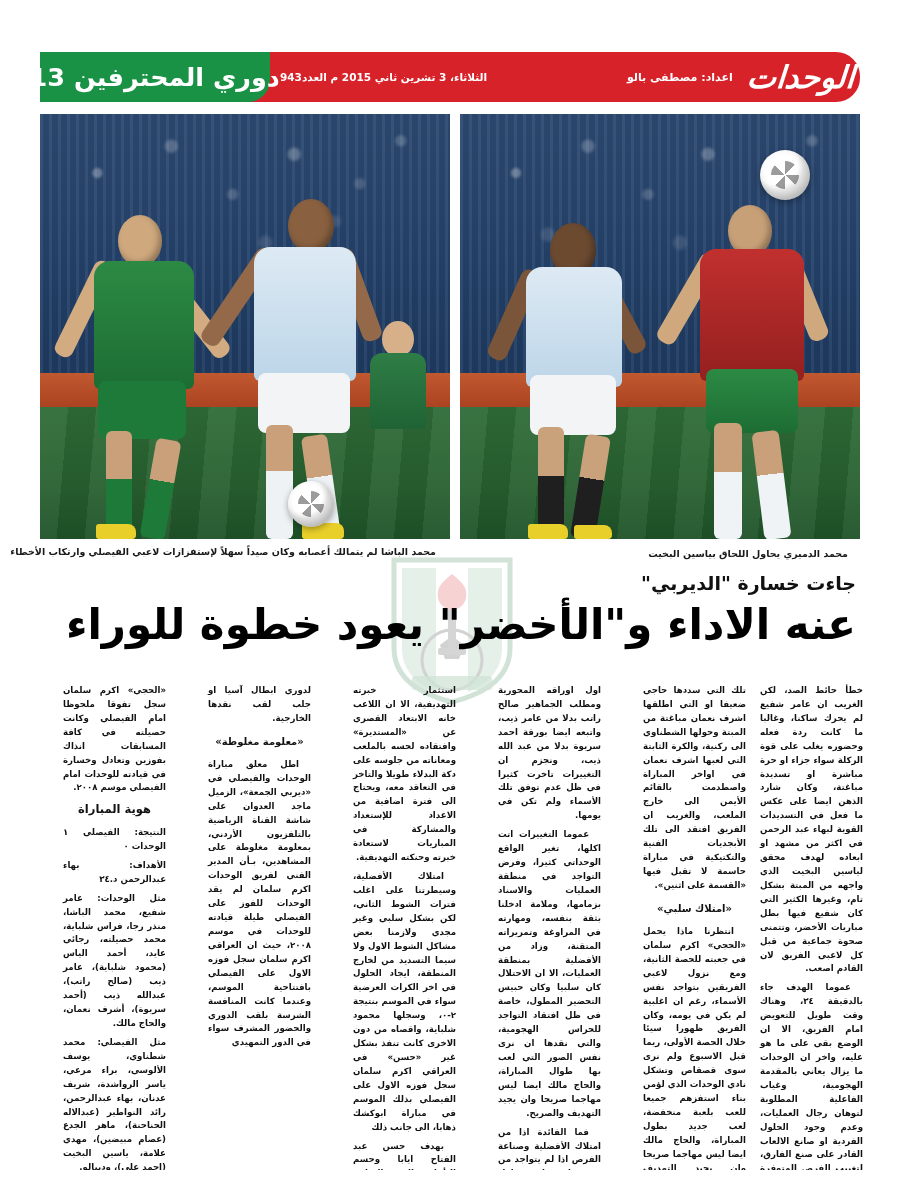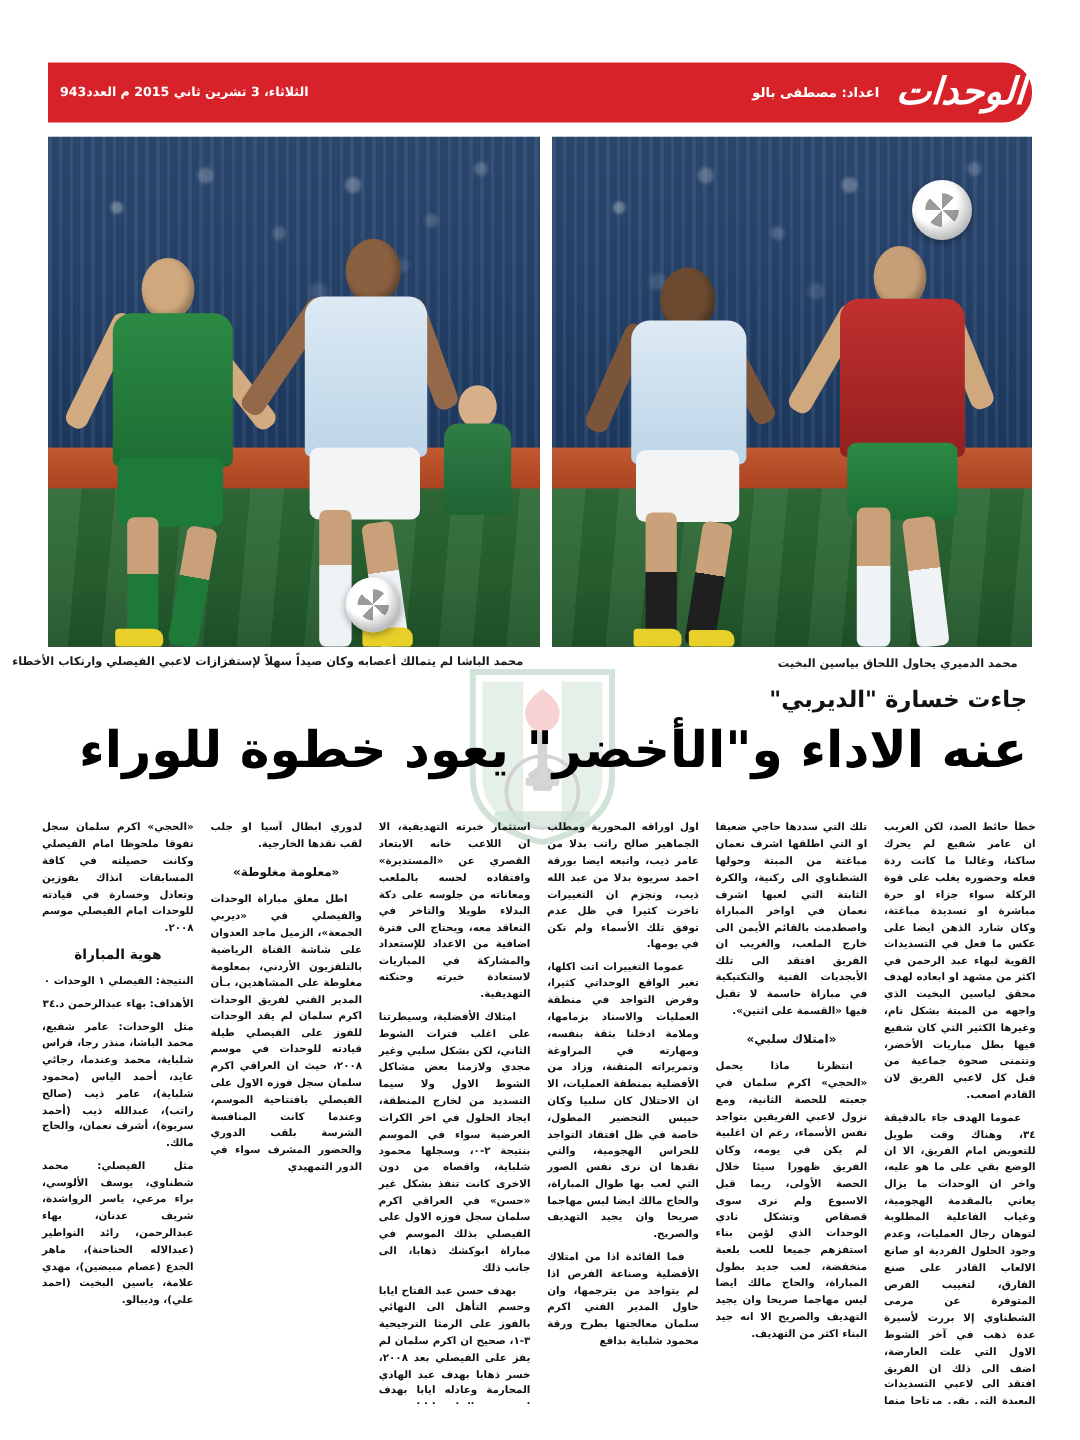--- a/index.html
+++ b/index.html
@@ -270,21 +270,21 @@
   .col {
     flex: 1 1 0;
     padding: 0 7px;
     position: relative;
     font-size: 8.6px;
     line-height: 1.62;
     text-align: justify;
     color: #111;
     overflow: hidden;
   }
-  .col + .col { border-left: none; }
+  .col + .col { border-left: none; margin-left: 28px; }
   .col p {
     margin: 0 0 5px 0;
     font-weight: bold;
     text-align: justify;
     text-justify: inter-word;
   }
   .col p.indent { text-indent: 12px; }
   .subhead {
     text-align: center;
     font-size: 10px;
@@ -307,20 +307,23 @@
 <body>
 
 <div class="page">
 
   <div class="masthead">
     <div class="masthead-brand">
       <span class="brand-name">الوحدات</span>
       <span class="brand-credit">اعداد: مصطفى بالو</span>
     </div>
     <div class="masthead-date">الثلاثاء، 3 تشرين ثاني 2015 م العدد943</div>
+    <div class="masthead-logo">
+      <span class="masthead-logo-text">دوري المحترفين 13</span>
+    </div>
   </div>
 
   <div class="photos">
 
     <div class="photo photo-right">
       <div class="stand"></div>
       <div class="barrier"></div>
       <div class="pitch"></div>
 
       <div class="pl" style="left:38px; width:150px; height:330px;">
@@ -435,19 +438,19 @@
       <p>لدوري ابطال آسيا او جلب لقب نقدها الخارجية.</p>
       <div class="subhead">«معلومة مغلوطة»</div>
       <p class="indent">اطل معلق مباراة الوحدات والفيصلي في «ديربي الجمعة»، الزميل ماجد العدوان على شاشة القناة الرياضية بالتلفزيون الأردني، بمعلومة مغلوطة على المشاهدين، بـأن المدير الفني لفريق الوحدات اكرم سلمان لم يقد الوحدات للفوز على الفيصلي طيلة قيادته للوحدات في موسم ٢٠٠٨، حيث ان العراقي اكرم سلمان سجل فوزه الاول على الفيصلي بافتتاحية الموسم، وعندما كانت المنافسة الشرسة بلقب الدوري والحضور المشرف سواء في الدور التمهيدي</p>
     </div>
 
     <div class="col idbox">
       <p>«الحجي» اكرم سلمان سجل تفوقا ملحوظا امام الفيصلي وكانت حصيلته في كافة المسابقات انذاك بفوزين وتعادل وخسارة في قيادته للوحدات امام الفيصلي موسم ٢٠٠٨.</p>
       <div class="boxtitle">هوية المباراة</div>
       <p>النتيجة: الفيصلي ١ الوحدات ٠</p>
       <p>الأهداف: بهاء عبدالرحمن د.٣٤</p>
-      <p>مثل الوحدات: عامر شفيع، محمد الباشا، منذر رجا، فراس شلباية، محمد وعندما، رجائي عايد، أحمد الياس (محمود شلباية)، عامر ذيب (صالح راتب)، عبدالله ذيب (أحمد سريوة)، أشرف نعمان، والحاج مالك.</p>
+      <p>مثل الوحدات: عامر شفيع، محمد الباشا، منذر رجا، فراس شلباية، محمد حصيلته، رجائي عايد، أحمد الياس (محمود شلباية)، عامر ذيب (صالح راتب)، عبدالله ذيب (أحمد سريوة)، أشرف نعمان، والحاج مالك.</p>
       <p>مثل الفيصلي: محمد شطناوي، يوسف الألوسي، براء مرعي، ياسر الرواشدة، شريف عدنان، بهاء عبدالرحمن، رائد النواطير (عبدالاله الحناحنة)، ماهر الجدع (عصام مبيضين)، مهدي علامة، ياسين البخيت (احمد علي)، وديبالو.</p>
     </div>
 
   </div>
 
 </div>
 
 </body></html>

